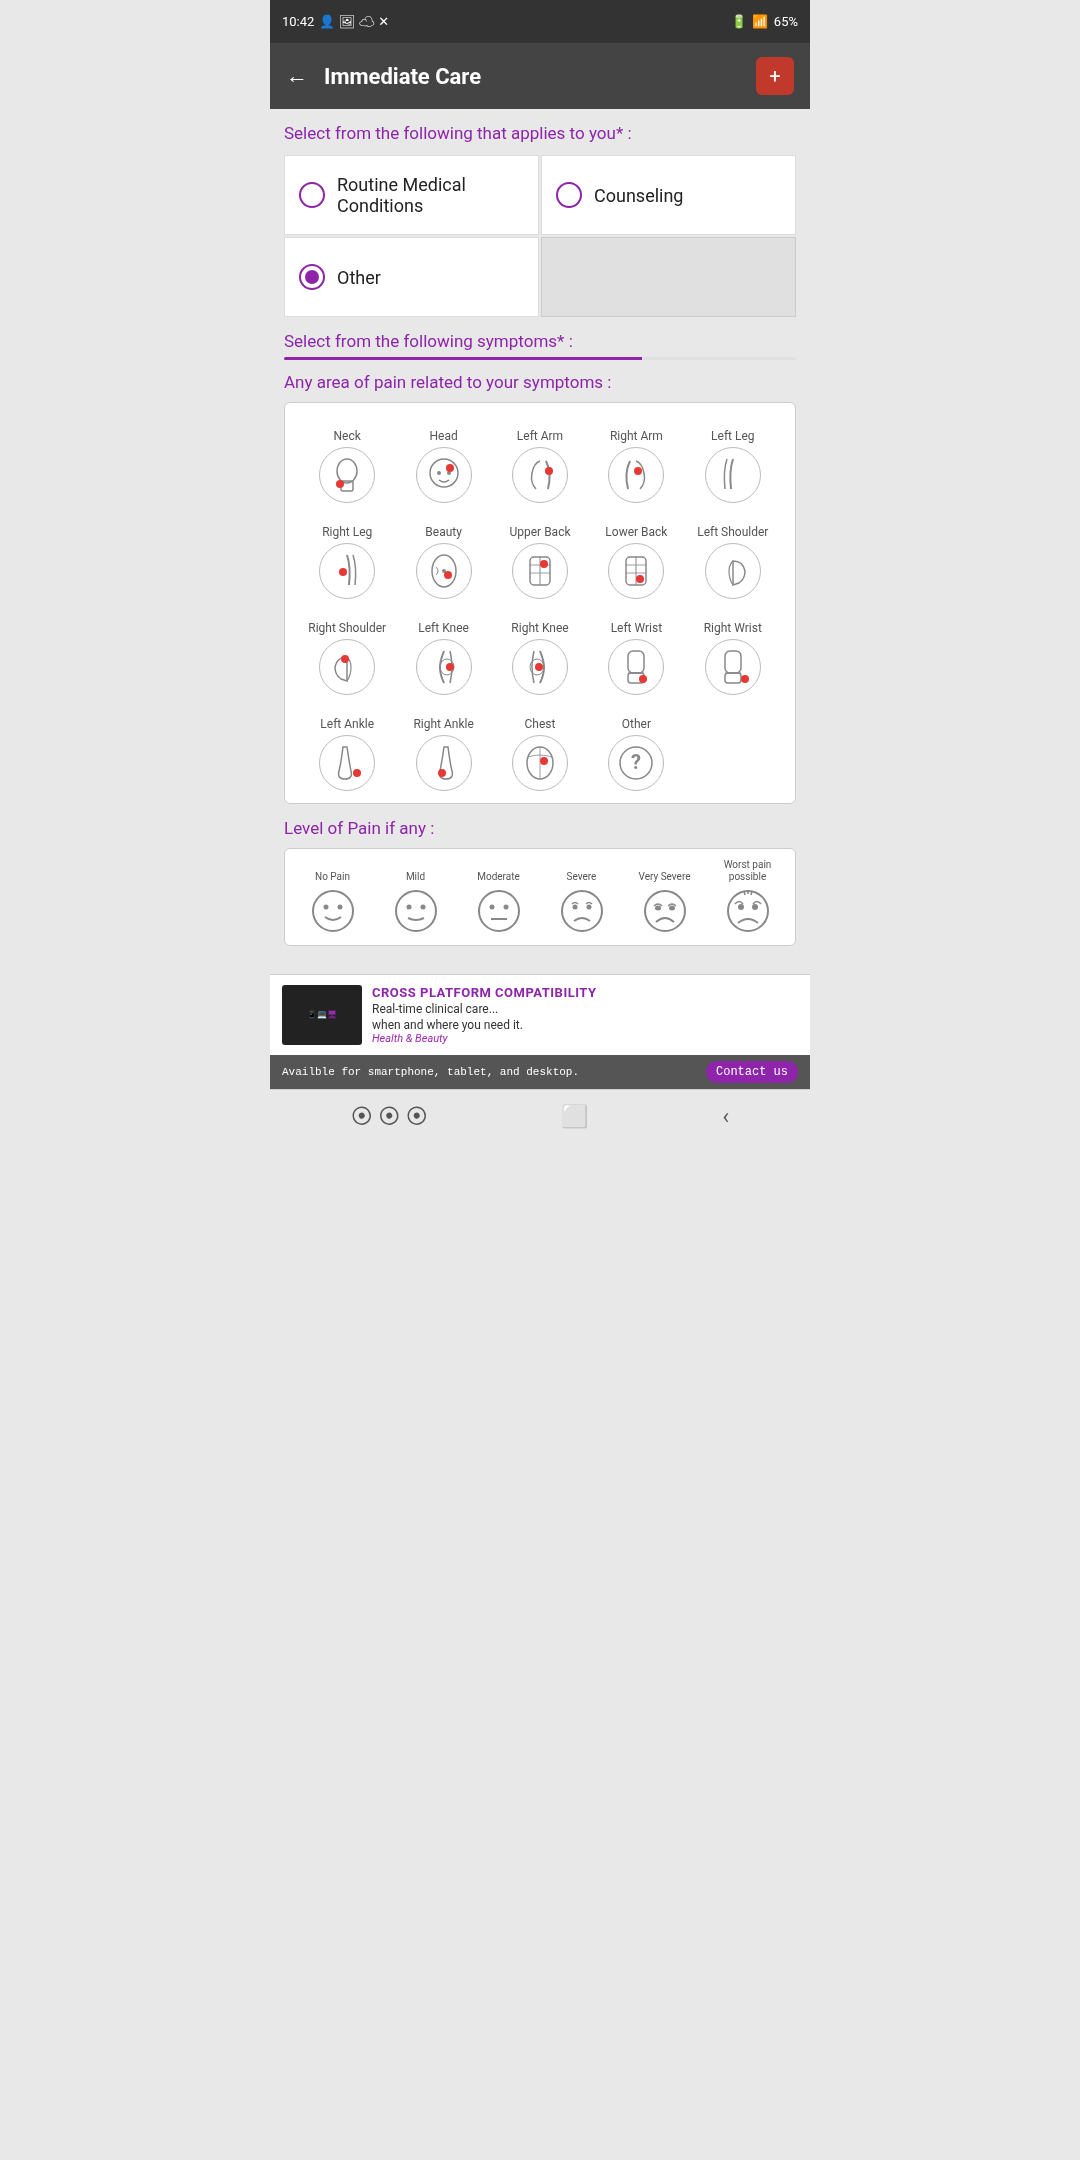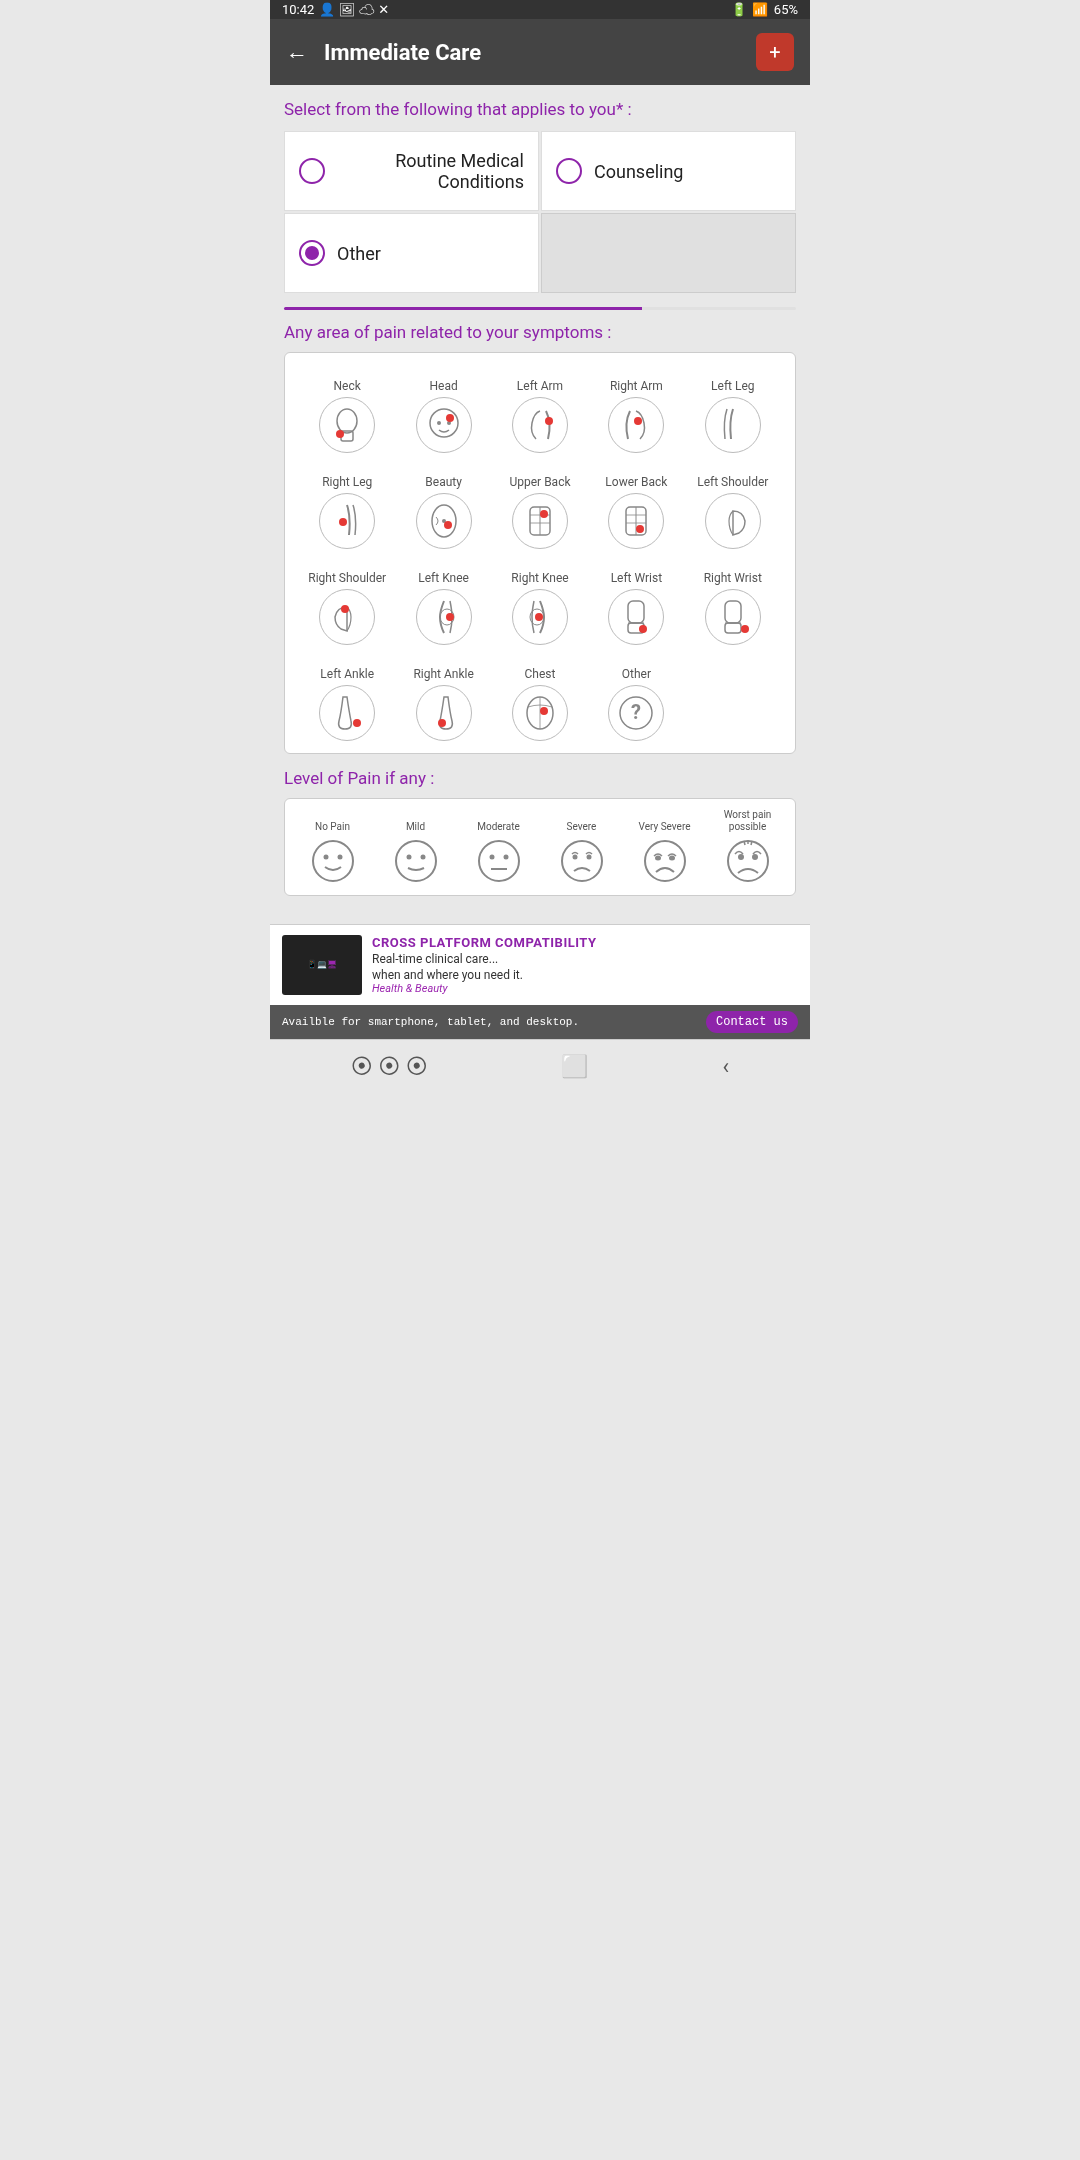--- a/index.html
+++ b/index.html
@@ -12,21 +12,21 @@
       font-size: 16px;
     }
 
     
     .status-bar {
       background: #333;
       color: white;
       display: flex;
       justify-content: space-between;
       align-items: center;
-      padding: 2px 12px;
+      padding: 14px 12px;
       font-size: 13px;
     }
     .status-left { display: flex; align-items: center; gap: 5px; }
     .status-right { display: flex; align-items: center; gap: 5px; }
 
     
     .header {
       background: #444;
       color: white;
       display: flex;
@@ -106,21 +106,20 @@
       content: '';
       width: 14px;
       height: 14px;
       border-radius: 50%;
       background: #8e24aa;
     }
     .radio-label {
       font-size: 18px;
       color: #222;
       font-weight: 400;
-      text-align: right;
     }
 
     
     .symptoms-header {
       color: #8e24aa;
       font-size: 17px;
       margin-bottom: 6px;
     }
     .symptoms-bar {
       height: 3px;
@@ -339,20 +338,21 @@
     </div>
 
     <div class="radio-cell selected">
       <div class="radio-circle filled"></div>
       <span class="radio-label">Other</span>
     </div>
 
     <div class="radio-cell empty"></div>
   </div>
 
+  <div class="symptoms-header">Select from the following symptoms* :</div>
   <div class="symptoms-bar"></div>
 
   <div class="pain-area-label">Any area of pain related to your symptoms :</div>
 
   <div class="body-parts-box">
     <div class="body-parts-grid">
 
       <div class="body-part-item">
         <span class="body-part-label">Neck</span>
         <div class="body-part-icon">

